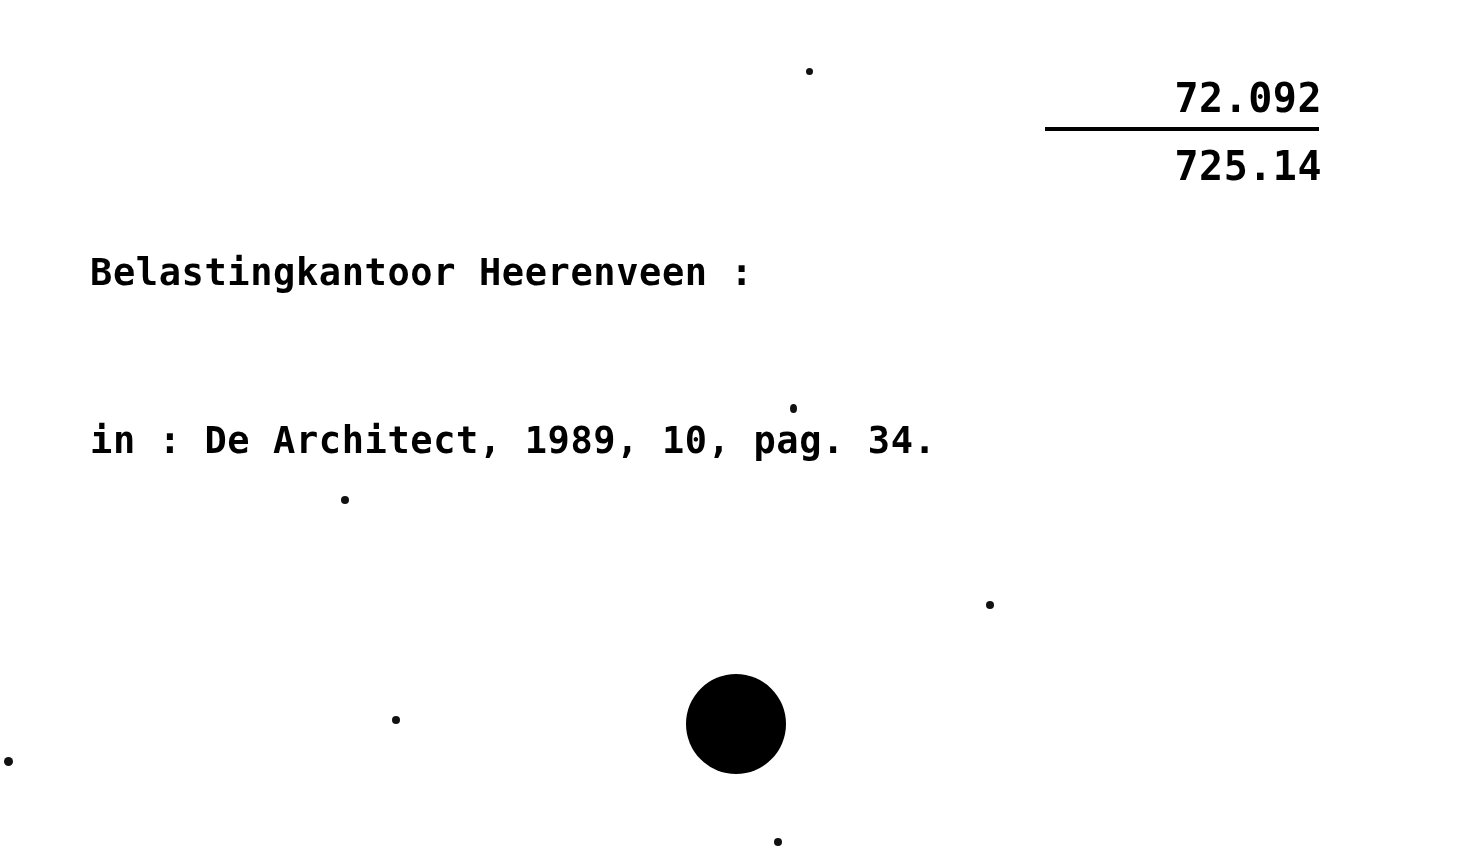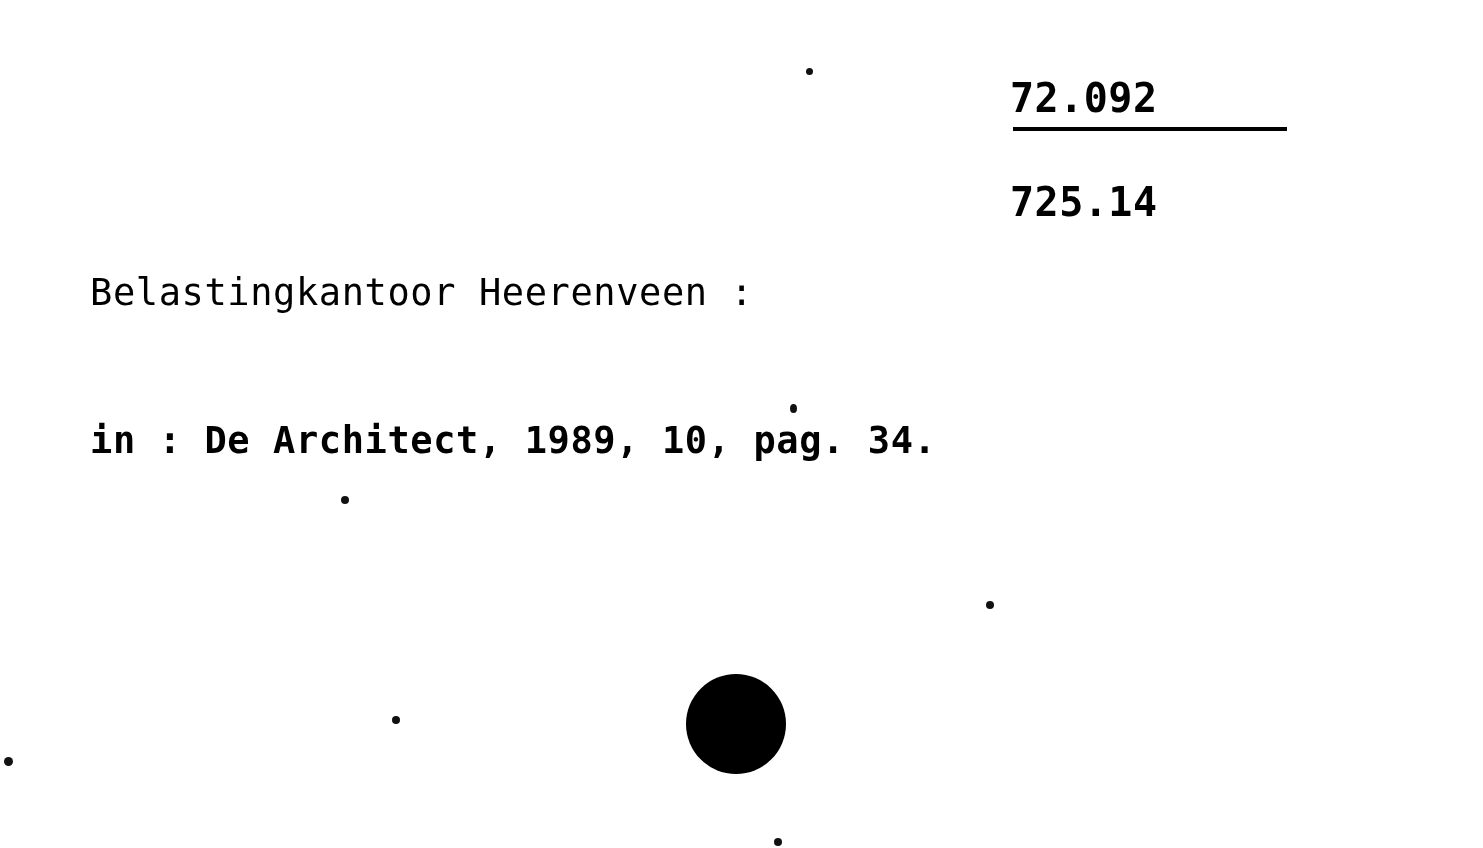--- a/index.html
+++ b/index.html
@@ -15,55 +15,54 @@
     position: relative;
     width: 1483px;
     height: 848px;
     background: #ffffff;
     overflow: hidden;
   }
 
   
   .classmark {
     position: absolute;
-    left: 1010px;
+    left: 1042px;
     top: 72px;
     width: 280px;
-    text-align: left;
+    text-align: right;
     font-size: 40px;
     line-height: 1.32;
     letter-spacing: 0.5px;
     font-weight: 700;
   }
   .classmark .num-top {
     display: block;
     padding-bottom: 2px;
   }
   .classmark .rule {
     display: block;
     height: 4px;
     background: #000;
     width: 274px;
     margin: 0 auto;
   }
   .classmark .num-bottom {
     display: block;
     padding-top: 9px;
-    margin-top: 36px;
   }
 
   
   .title-block {
     position: absolute;
     left: 90px;
-    top: 266px;
+    top: 246px;
     font-size: 37px;
     line-height: 1.45;
     letter-spacing: 0.6px;
-    font-weight: 400;
+    font-weight: 700;
     white-space: nowrap;
   }
   .title-block .line {
     display: block;
   }
 
   
   .source-line {
     position: absolute;
     left: 90px;

